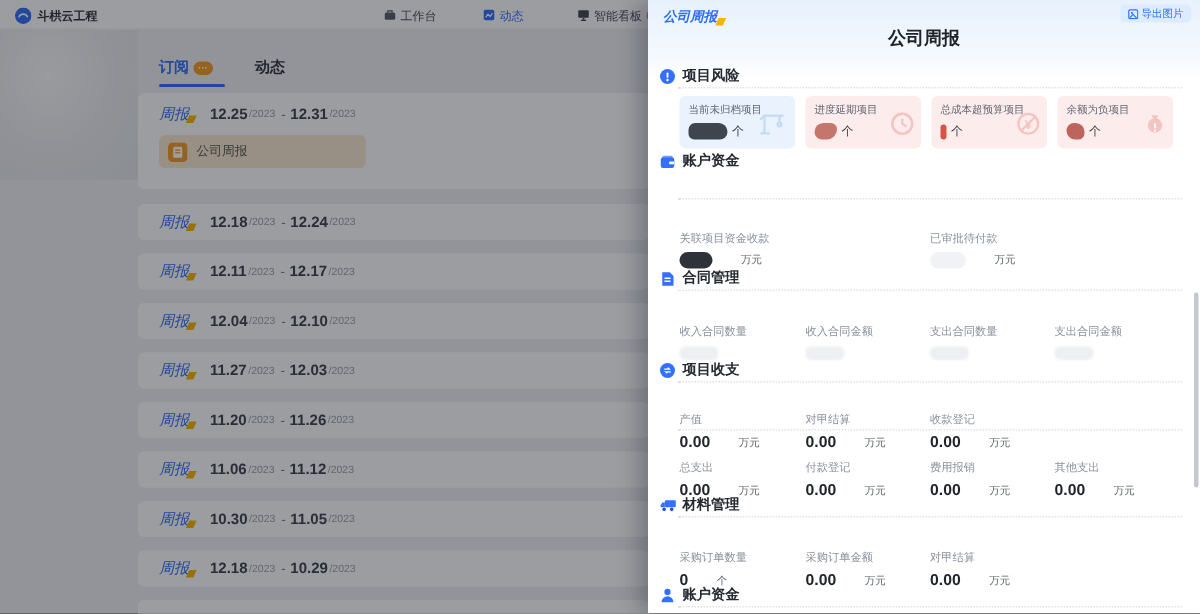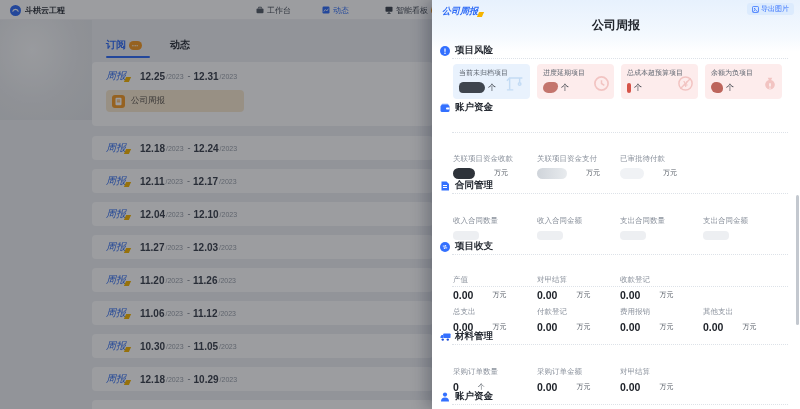--- a/index.html
+++ b/index.html
@@ -299,27 +299,20 @@
     </div>
     <div class="dotline" style="top:132px"></div>
     <div class="stats-row" style="top:138px">
       <div class="stat" style="left:0">
         <div class="s-label">关联项目资金收款</div>
         <div class="s-val">
             <span class="blob b-fdark"></span>
             <span class="s-unit">万元</span>
           </div>
       </div>
-      <div class="stat" style="left:84px">
-        <div class="s-label">关联项目资金支付</div>
-        <div class="s-val">
-            <span class="blob b-fgray"></span>
-            <span class="s-unit">万元</span>
-          </div>
-      </div>
       <div class="stat" style="left:167px">
         <div class="s-label">已审批待付款</div>
         <div class="s-val">
             <span class="blob b-flight"></span>
             <span class="s-unit">万元</span>
           </div>
       </div>
     </div>
 
     <div class="sec-head" style="top:180px">

